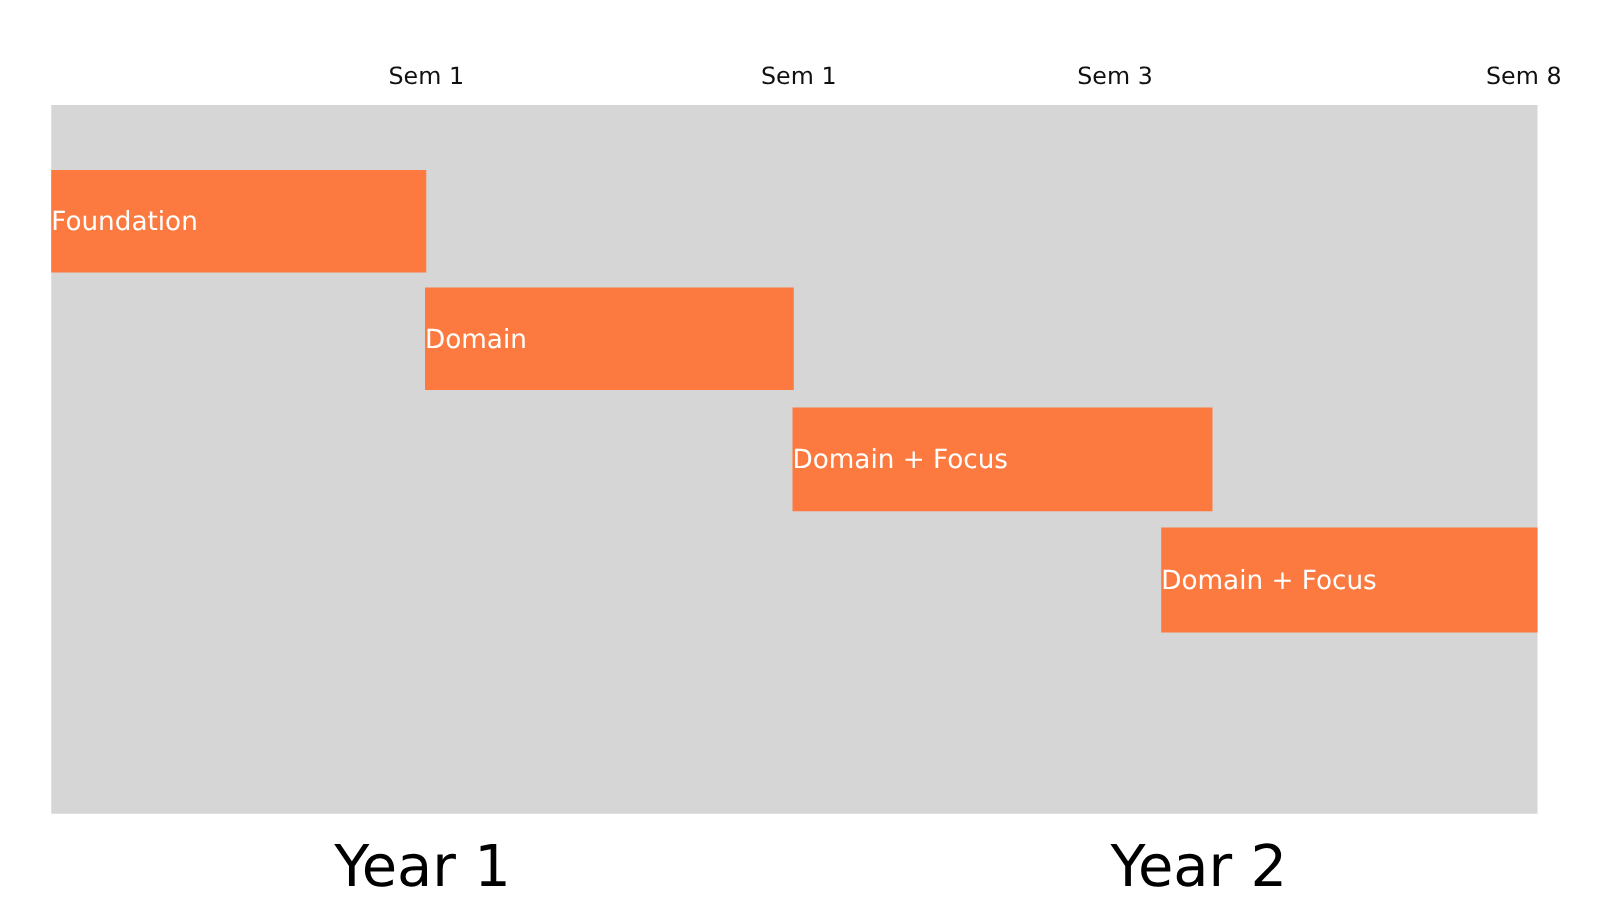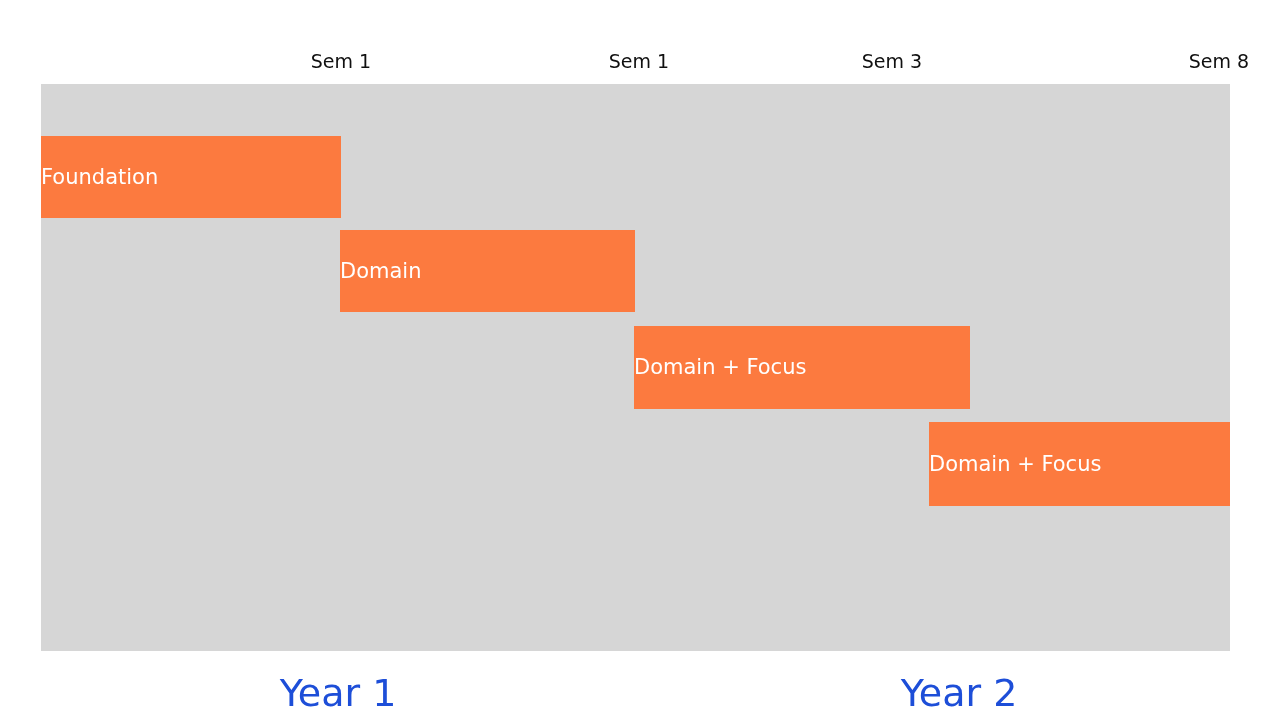--- a/index.html
+++ b/index.html
@@ -54,23 +54,23 @@
     line-height: 21px;
     white-space: nowrap;
     text-align: center;
     font-weight: 400;
   }
 
   
   .year-label {
     position: absolute;
     transform: translateX(-50%);
-    color: #1d4ed8;
+    color: #000000;
     font-family: "DejaVu Sans", sans-serif;
-    font-size: 38px;
+    font-size: 46px;
     line-height: 38px;
     white-space: nowrap;
     text-align: left;
   }
 </style>
 </head>
 <body>
 
 <div id="stage">
 

